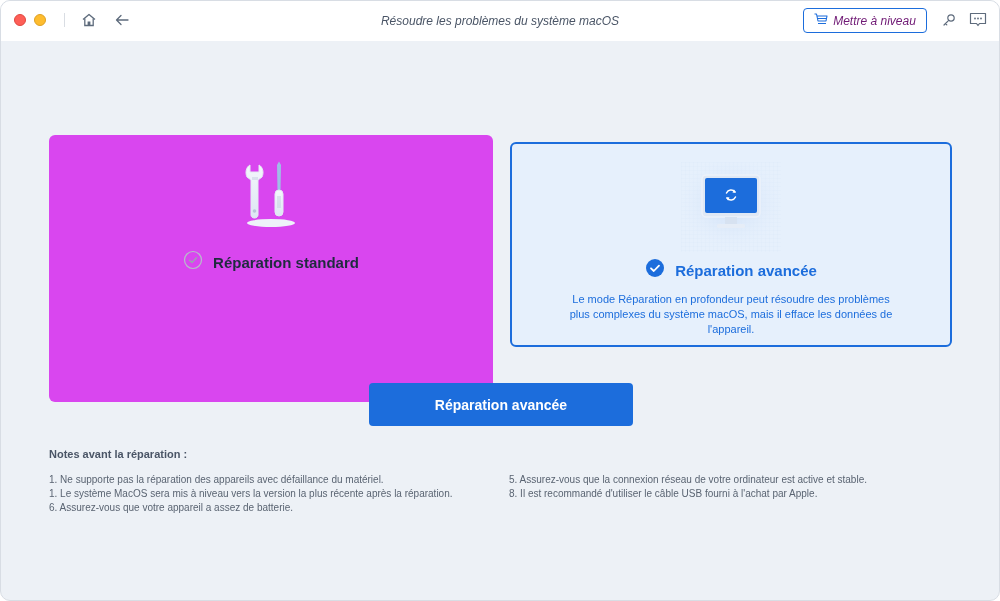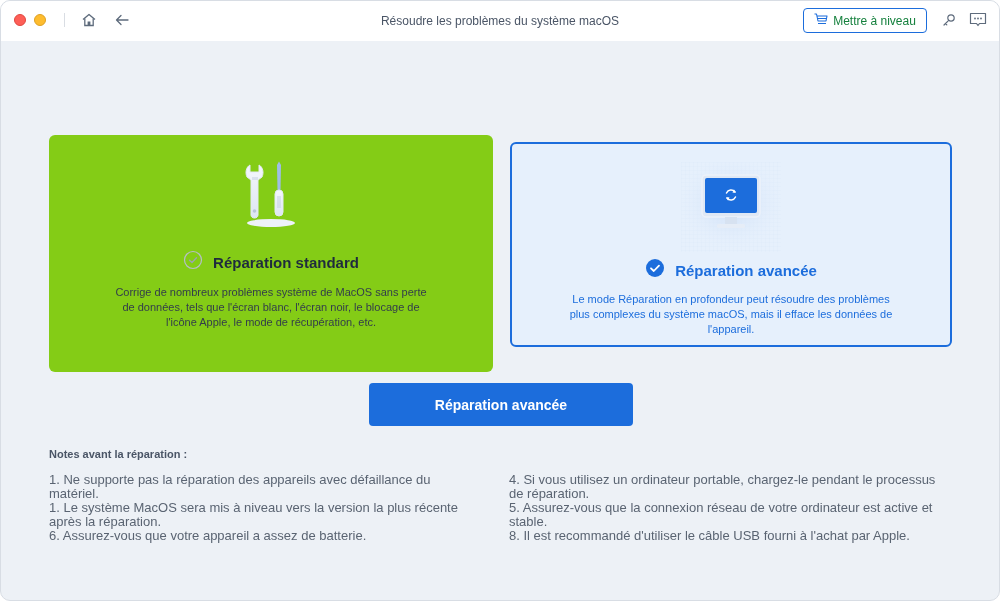--- a/index.html
+++ b/index.html
@@ -6,52 +6,53 @@
   html, body { width: 1000px; height: 601px; overflow: hidden; background: #ffffff; }
   body { font-family: "Liberation Sans", "DejaVu Sans", sans-serif; position: relative; }
   .window {
     position: absolute; left: 0; top: 0; width: 1000px; height: 601px;
     background: #edf1f6; border-radius: 10px; overflow: hidden;
     border: 1px solid #d8dde4;
   }
   .titlebar {
     position: absolute; left: 0; top: 0; width: 100%; height: 40px;
     background: #ffffff;
+    font-style: italic;
   }
   .traffic { position: absolute; top: 13px; width: 12px; height: 12px; border-radius: 50%; }
   .traffic.red { left: 13px; background: #fe5f57; border: 0.5px solid #e1473f; }
   .traffic.yellow { left: 33px; background: #febc2e; border: 0.5px solid #dea123; }
   .tb-divider { position: absolute; left: 63px; top: 12px; width: 1px; height: 14px; background: #d9dde3; }
   .tb-icon { position: absolute; top: 10px; width: 18px; height: 18px; display: flex; align-items: center; justify-content: center; cursor: pointer; }
   .tb-home { left: 79px; }
   .tb-back { left: 112px; }
   .app-title {
     position: absolute; left: 0; right: 0; top: 13px; text-align: center;
     font-size: 12px; color: #4a5566;
   }
   .upgrade-btn {
     position: absolute; left: 802px; top: 7px; width: 124px; height: 25px;
     border: 1px solid #1c6ddc; border-radius: 4px; background: #fff;
-    color: #15803d; font-size: 12px; display: flex; align-items: center; justify-content: center; gap: 5px;
+    color: #701a75; font-size: 12px; display: flex; align-items: center; justify-content: center; gap: 5px;
     cursor: pointer;
     text-align: center;
   }
   .tb-key { left: 939px; }
   .tb-chat { left: 968px; }
 
   .page-title {
     position: absolute; left: 0; right: 0; top: 77px; text-align: center;
     font-size: 19px; color: #1f2b3e;
   }
 
   .card {
     position: absolute; border-radius: 6px; text-align: center; cursor: pointer;
   }
   .card.standard {
-    left: 48px; top: 134px; width: 444px; height: 237px; background: #84cc16;
+    left: 48px; top: 134px; width: 444px; height: 267px; background: #d946ef;
   }
   .card.advanced {
     left: 509px; top: 141px; width: 442px; height: 205px;
     background: #e6f0fc; border: 2px solid #1c6ddc;
   }
   .card-illus { position: absolute; left: 50%; transform: translateX(-50%); }
   .card.standard .card-illus { top: 26px; width: 70px; height: 70px; }
   .card.advanced .card-illus { top: 18px; width: 100px; height: 90px; }
   .card-heading {
     position: absolute; left: 0; right: 0; display: flex; align-items: center; justify-content: center; gap: 10px;
@@ -71,21 +72,21 @@
     position: absolute; left: 368px; top: 382px; width: 264px; height: 43px;
     background: #1c6ddc; color: #fff; border-radius: 4px; border: none;
     font-size: 14px; font-weight: bold; display: flex; align-items: center; justify-content: center;
     cursor: pointer; font-family: "Liberation Sans", sans-serif;
   }
 
   .notes-title {
     position: absolute; left: 48px; top: 447px; font-size: 11px; font-weight: bold; color: #4a5566;
   }
   .notes-col {
-    position: absolute; top: 472px; font-size: 13px; line-height: 14px; color: #5a6472;
+    position: absolute; top: 472px; font-size: 10px; line-height: 14px; color: #5a6472;
   }
   .notes-col.left { left: 48px; width: 420px; }
   .notes-col.right { left: 508px; width: 440px; }
   .note-item { display: block; }
 </style>
 </head>
 <body>
 
 <div class="window">
 
@@ -160,21 +161,20 @@
     </div>
     <div class="card-heading">
       <span>
         <svg width="20" height="20" viewBox="0 0 20 20">
             <circle cx="10" cy="10" r="8.5" fill="none" stroke="#b6bec9" stroke-width="1.2"></circle>
             <path d="M6.5 10.2 L9 12.5 L13.5 7.8" fill="none" stroke="#9aa4b1" stroke-width="1.4" stroke-linecap="round" stroke-linejoin="round"></path>
           </svg>
       </span>
       <span class="card-title">Réparation standard</span>
     </div>
-    <div class="card-desc">Corrige de nombreux problèmes système de MacOS sans perte de données, tels que l'écran blanc, l'écran noir, le blocage de l'icône Apple, le mode de récupération, etc.</div>
   </div>
 
   <div class="card advanced">
     <div class="card-illus">
       <svg width="100" height="90" viewBox="0 0 100 90">
         <defs>
           <pattern id="grid" width="4" height="4" patternUnits="userSpaceOnUse">
               <path d="M4 0 L0 0 0 4" fill="none" stroke="#d4e3f8" stroke-width="0.5"></path>
             </pattern>
           <radialGradient id="glow" cx="0.5" cy="0.45" r="0.55">
@@ -210,17 +210,16 @@
 
   <button class="primary-btn">Réparation avancée</button>
 
   <div class="notes-title">Notes avant la réparation :</div>
   <div class="notes-col left">
     <span class="note-item">1. Ne supporte pas la réparation des appareils avec défaillance du matériel.</span>
     <span class="note-item">1. Le système MacOS sera mis à niveau vers la version la plus récente après la réparation.</span>
     <span class="note-item">6. Assurez-vous que votre appareil a assez de batterie.</span>
   </div>
   <div class="notes-col right">
-    <span class="note-item">4. Si vous utilisez un ordinateur portable, chargez-le pendant le processus de réparation.</span>
     <span class="note-item">5. Assurez-vous que la connexion réseau de votre ordinateur est active et stable.</span>
     <span class="note-item">8. Il est recommandé d'utiliser le câble USB fourni à l'achat par Apple.</span>
   </div>
 </div>
 
 </body></html>

